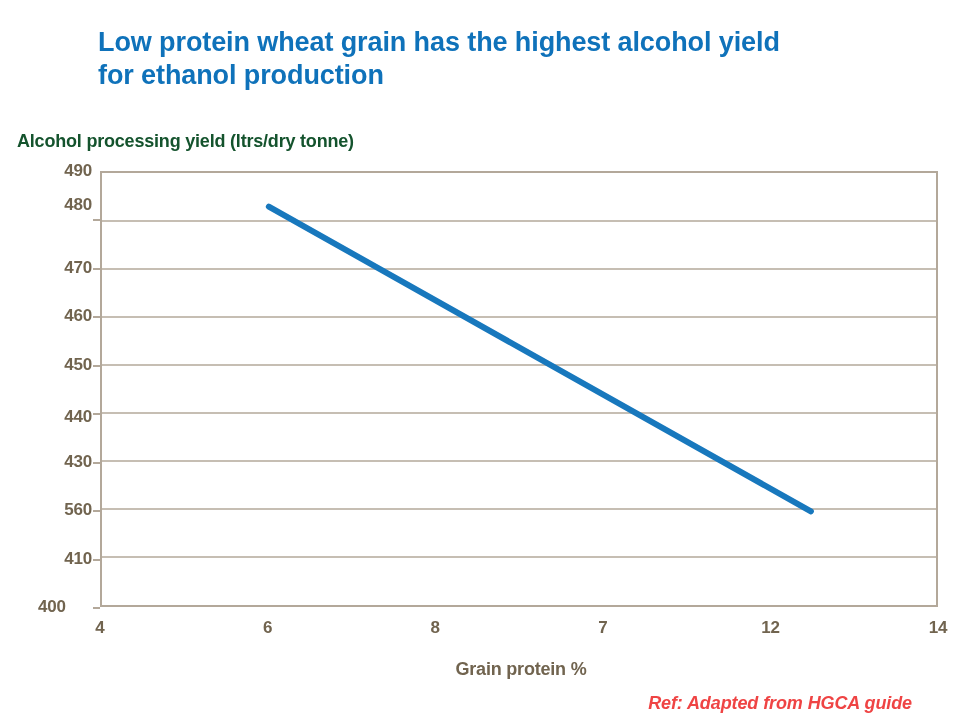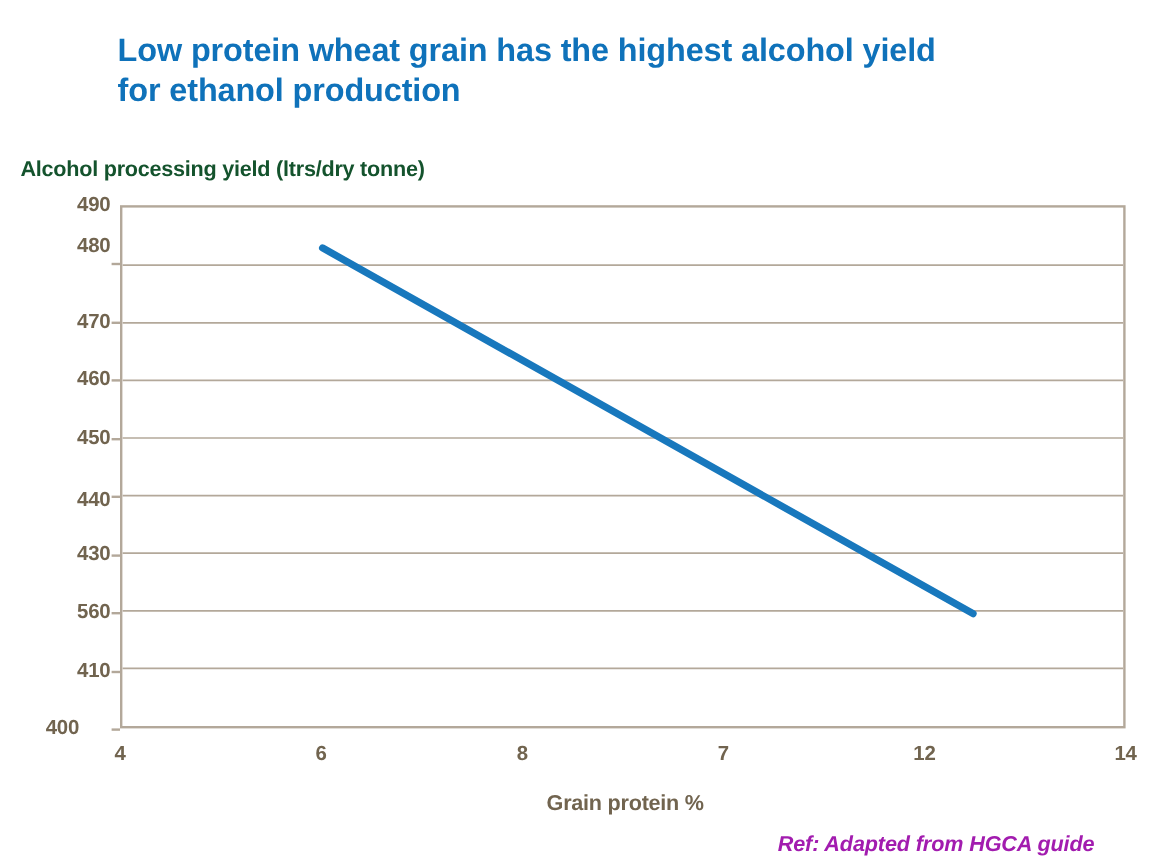--- a/index.html
+++ b/index.html
@@ -135,21 +135,21 @@
     letter-spacing: -0.2px;
     padding-left: 82px;
     box-sizing: border-box;
   }
 
   
   #source-note {
     position: absolute;
     right: 20px;
     bottom: 6px;
-    color: #a21caf;
+    color: #ef4444;
     font-size: 18px;
     font-weight: bold;
     font-style: italic;
     letter-spacing: -0.1px;
     white-space: nowrap;
   }
 </style>
 </head>
 <body>
 

